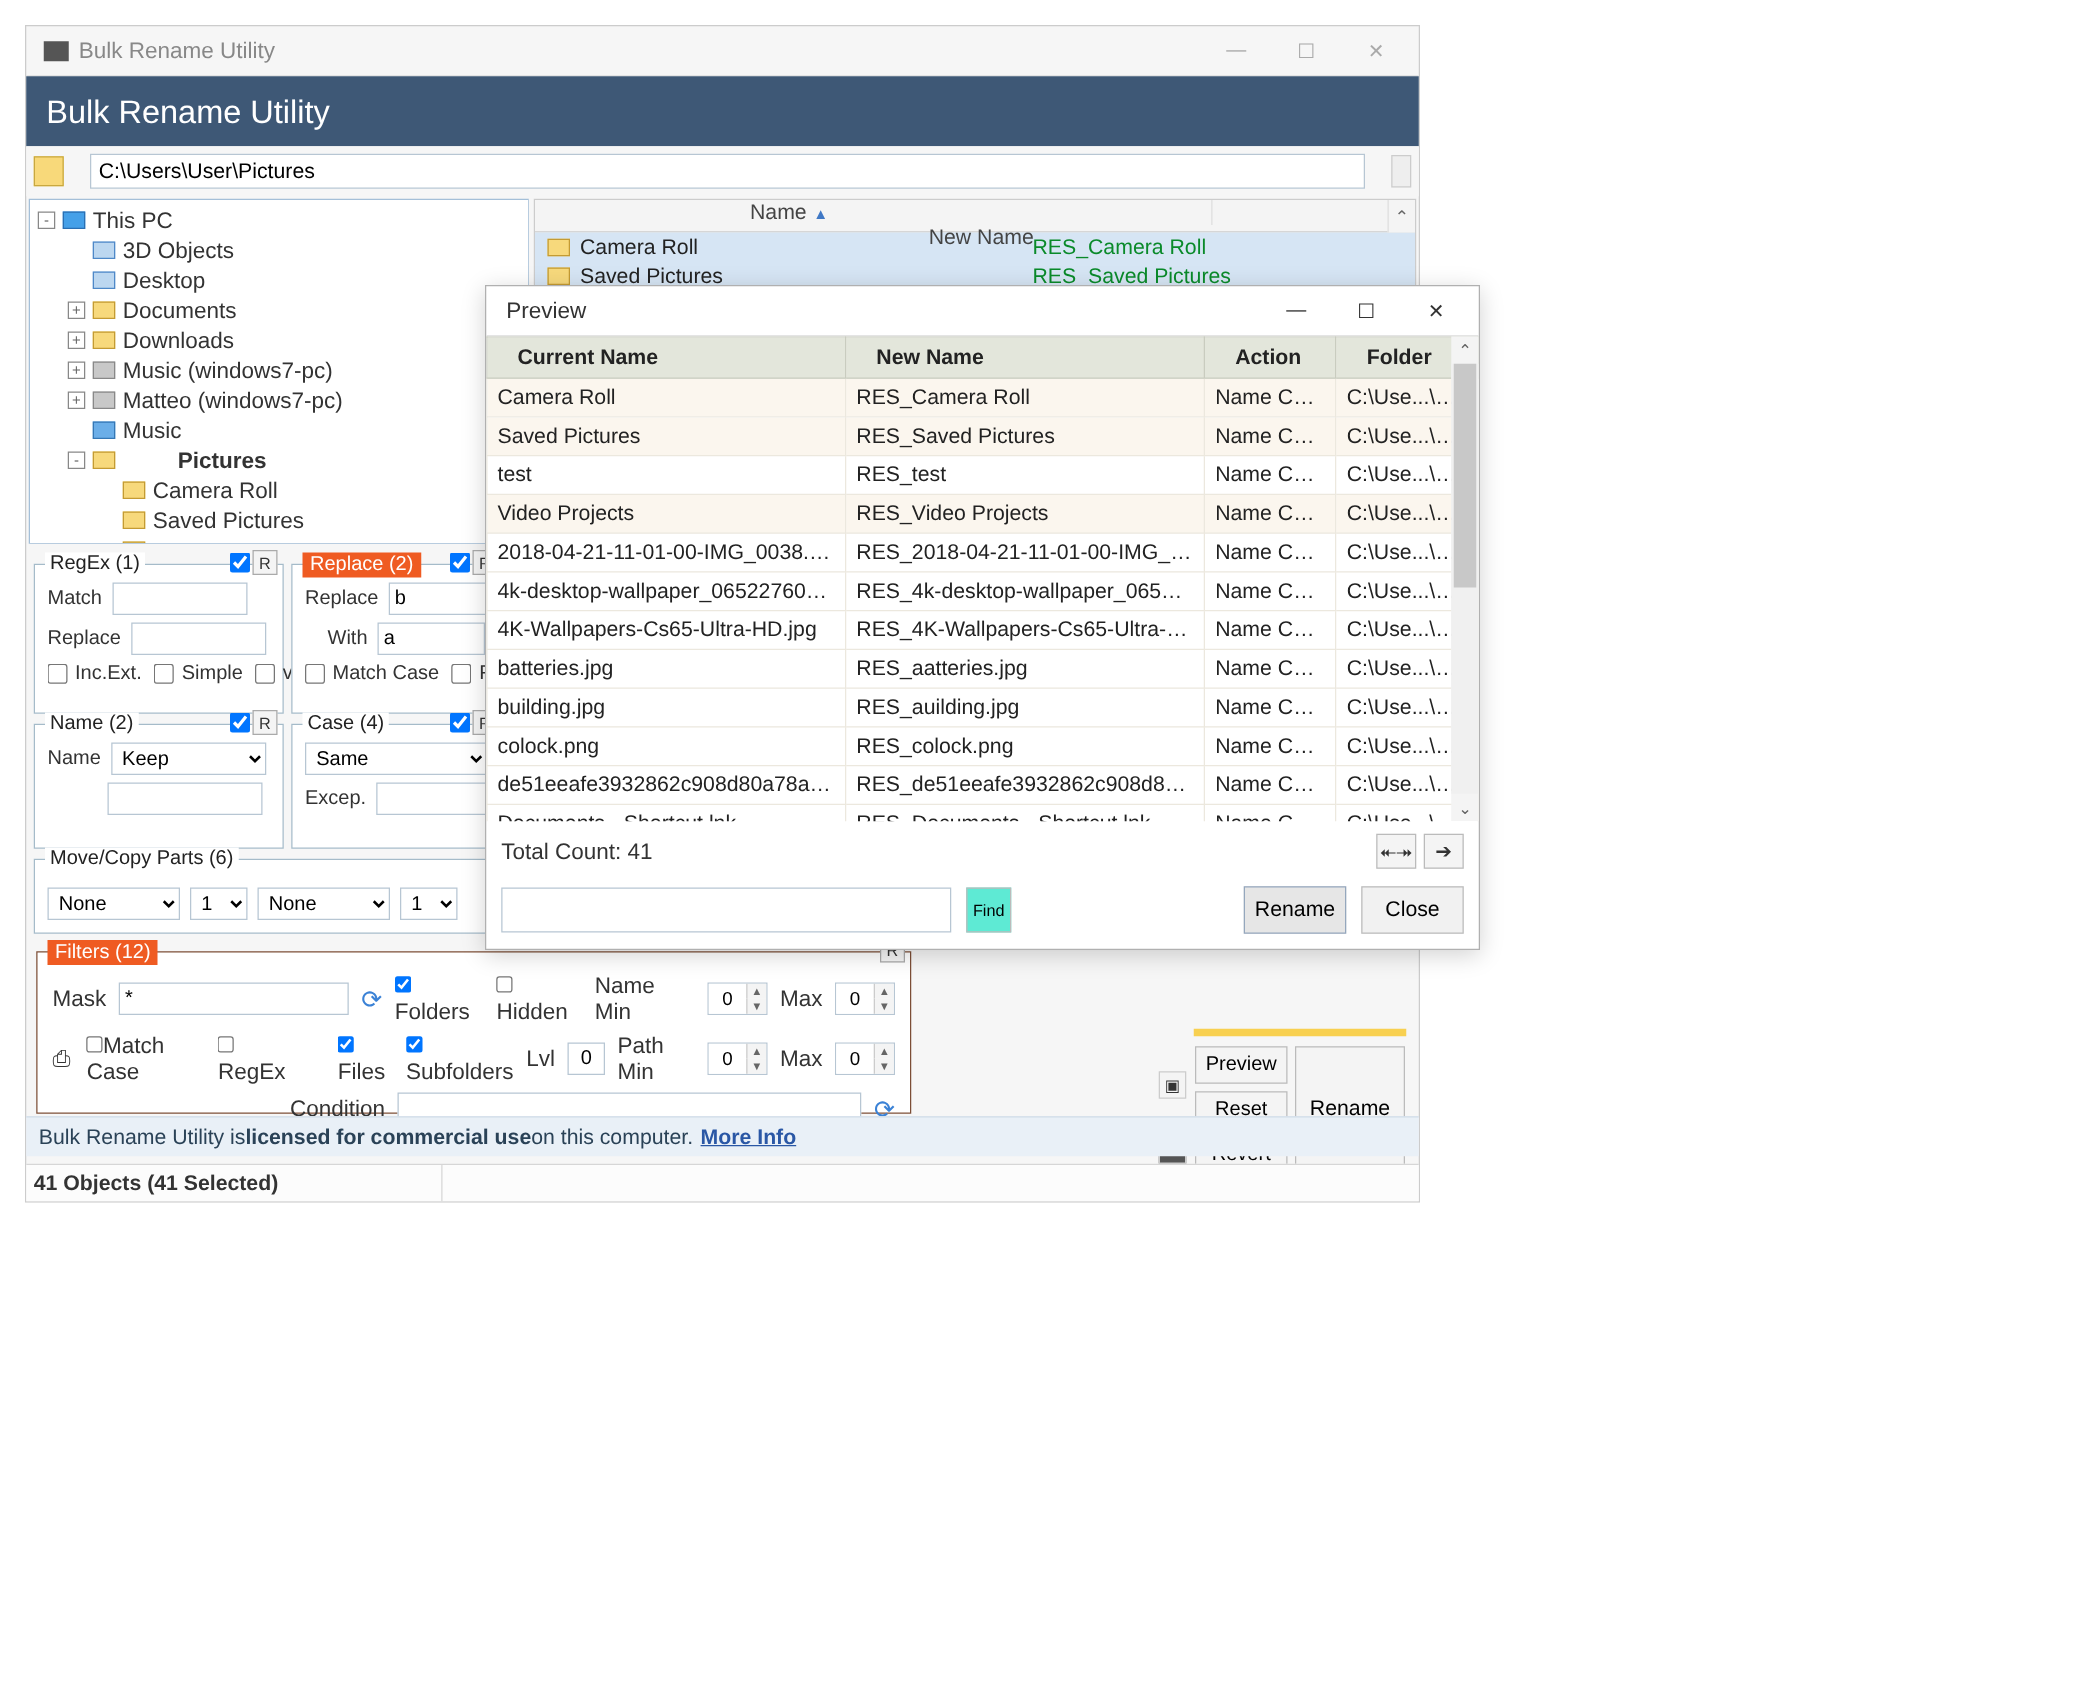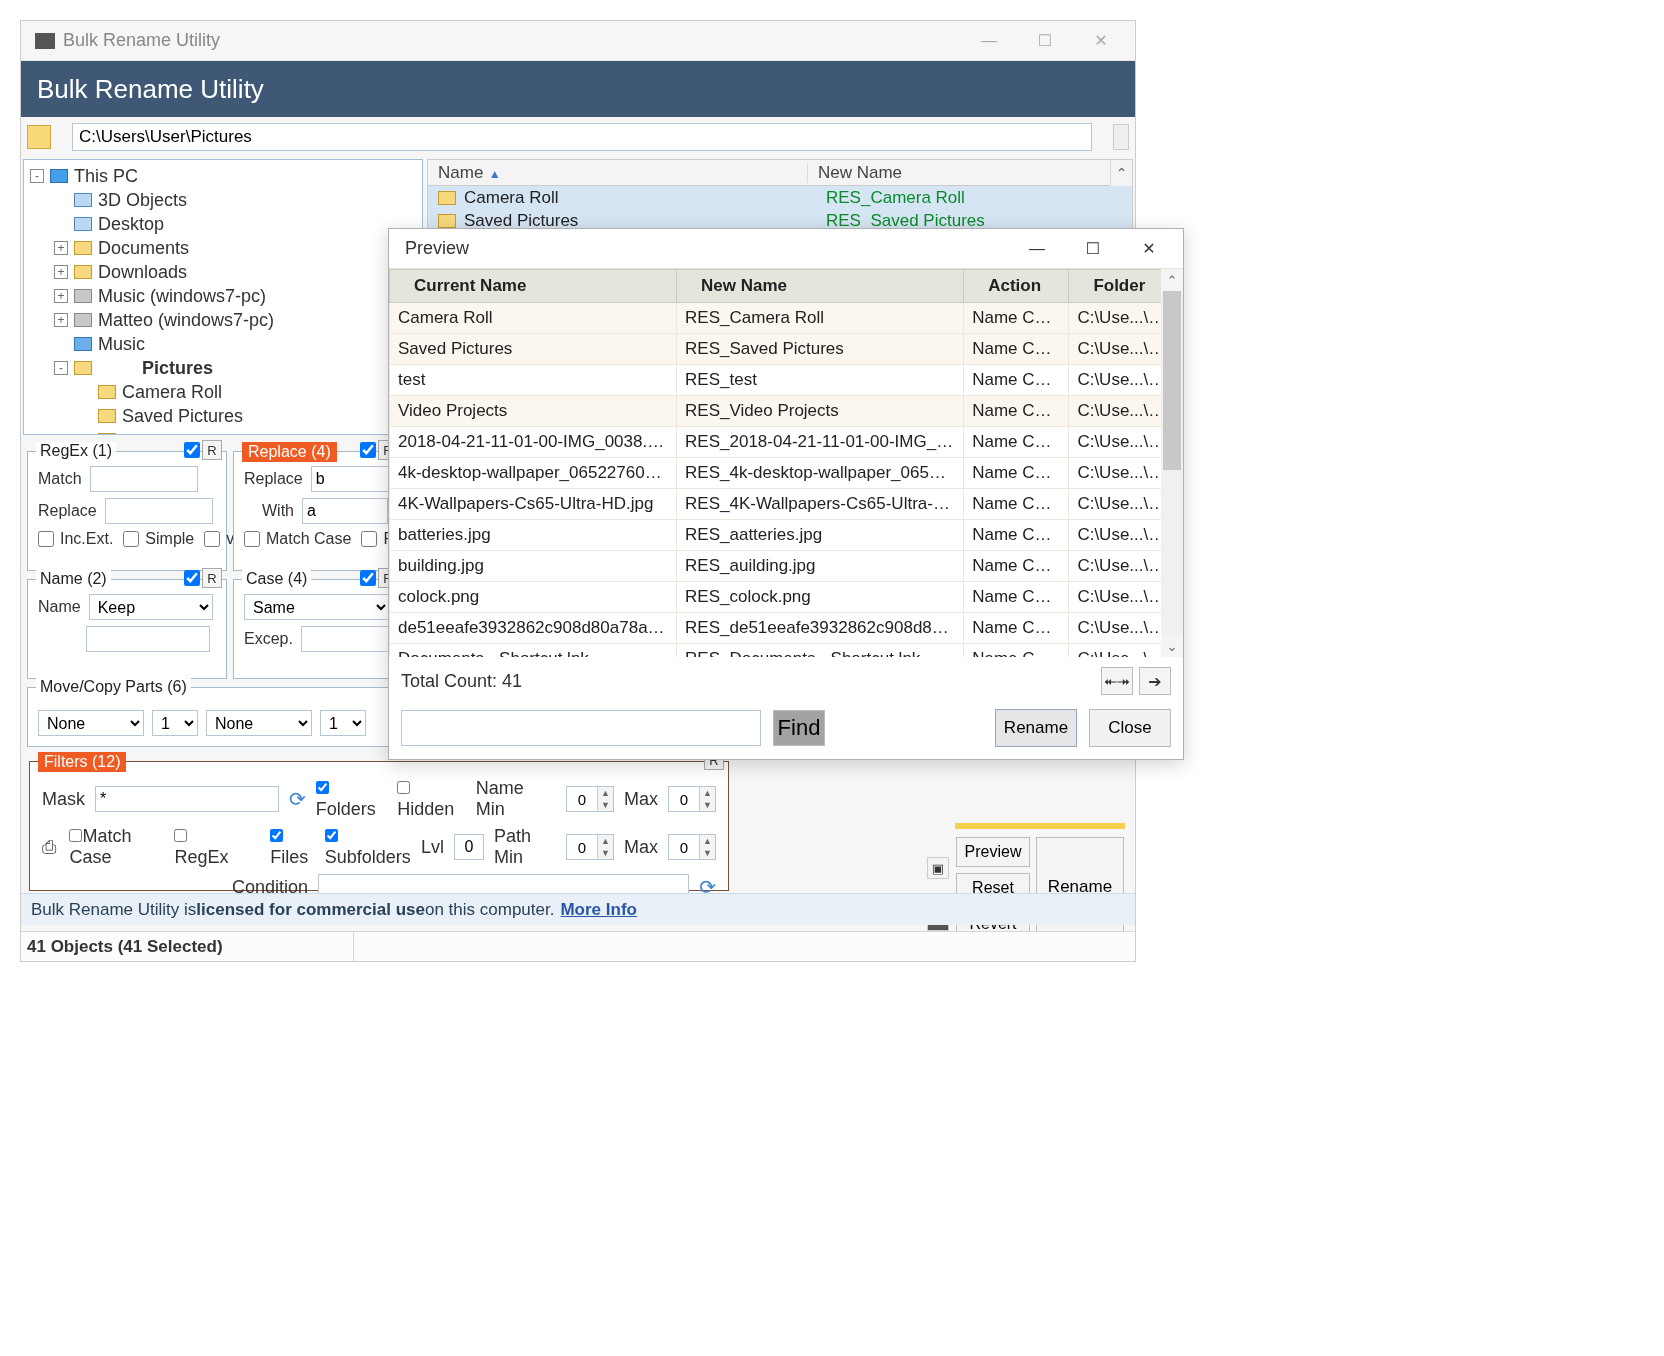--- a/index.html
+++ b/index.html
@@ -30,21 +30,21 @@
 .tree .toggle.none { border: none; color: transparent; }
 .tree .ticon { width: 18px; height: 14px; margin-right: 6px; display: inline-block; }
 .tree .folder { background: #f7d97c; border: 0.5px solid #c49b33; }
 .tree .disk { background: #bcd7f0; border: 0.5px solid #4e88c8; }
 .tree .pc { background: #45a0e8; border: 0.5px solid #2a6fb3; }
 .tree .net { background: #c8c8c8; border: 0.5px solid #888; }
 .tree .music { background: #6baee8; border: 0.5px solid #3577b5; }
 .tree .bold { font-weight: 700; margin-left: 44px; }
 
 .filelist { flex: 1; border: 1px solid #ccc; margin: 2px; overflow: hidden; background: #fff; position: relative; }
-.filelist .hdr { display: flex; background: #f4f4f4; border-bottom: 1px solid #ccc; height: 26px; align-items: center; font-size: 17px; color: #444; }
+.filelist .hdr { display: flex; background: #f4f4f4; border-bottom: 1px solid #ccc; height: 26px; align-items: center; font-size: 17px; color: #444; flex-direction: column; }
 .filelist .hdr .col1 { width: 380px; padding-left: 10px; border-right: 1px solid #ddd; }
 .filelist .hdr .col2 { flex: 1; padding-left: 10px; }
 .filelist .sort-arrow { color: #3f78c5; font-size: 12px; margin-left: 2px; }
 .filelist .rows { background: #d6e5f4; }
 .filelist .frow { display: flex; height: 23px; align-items: center; font-size: 17px; }
 .filelist .frow .ic { width: 18px; height: 14px; margin: 0 8px 0 10px; display: inline-block; }
 .filelist .frow .folder { background: #f7d97c; border: 0.5px solid #c49b33; }
 .filelist .frow .file { background: #fff; border: 1px solid #4b86c7; }
 .filelist .frow .n1 { width: 352px; color: #222; white-space: nowrap; overflow: hidden; }
 .filelist .frow .n2 { color: #0a8a2a; padding-left: 10px; white-space: nowrap; overflow: hidden; }
@@ -112,21 +112,21 @@
 .preview-window .scroll .thumb { position: absolute; left: 2px; right: 2px; top: 0; height: 52%; background: #c8c8c8; }
 .preview-window .ftr { padding: 10px 12px 12px; display: flex; flex-direction: column; gap: 14px; }
 .preview-window .ftr .toprow { display: flex; justify-content: space-between; align-items: center; }
 .preview-window .nav-btns { display: flex; gap: 6px; }
 .preview-window .nav-btn { width: 32px; height: 28px; border: 1px solid #bbb; background: #f4f4f4; display: flex; align-items: center; justify-content: center; font-size: 16px; }
 .preview-window .bottomrow { display: flex; justify-content: space-between; align-items: center; }
 .preview-window .find-group { display: flex; gap: 12px; }
 .preview-window .find-input { width: 360px; height: 36px; border: 1px solid #b7c6d3; }
 .preview-window .big-btn { width: 82px; height: 38px; border: 1px solid #bbb; background: #f1f1f1; font-size: 17px; }
 .preview-window .big-btn.primary { background: #e6e6e6; border-color: #95a7bd; }
-.preview-window .find-btn { width: 52px; height: 36px; border: 1px solid #bbb; background: #a3a3a3; font-size: 22px; }
+.preview-window .find-btn { width: 36px; height: 36px; border: 1px solid #bbb; background: #5eead4; font-size: 13px; }
 </style>
 </head>
 <body>
 
 <div class="main-window">
   <div class="titlebar">
     <span class="app-icon"></span>
     <span class="title">Bulk Rename Utility</span>
     <div class="win-controls">
       <div class="win-btn">—</div>
@@ -271,21 +271,21 @@
             <input type="checkbox" style="">
             <label>Simple</label>
           </span>
         <span class="chklabel">
             <input type="checkbox" style="">
             <label>v2</label>
           </span>
       </div>
     </div>
     <div class="panel p-replace">
-      <span class="legend orange">Replace (4)</span>
+      <span class="legend orange">Replace (2)</span>
       <input type="checkbox" class="rchk" checked="" style="">
       <span class="rbtn">R</span>
       <div class="line">
           <label>Replace</label>
           <input type="text" style="width: 86px;" value="b">
         </div>
       <div class="line">
           <label style="width:50px;text-align:right">With</label>
           <input type="text" style="width: 86px;" value="a">
         </div>

